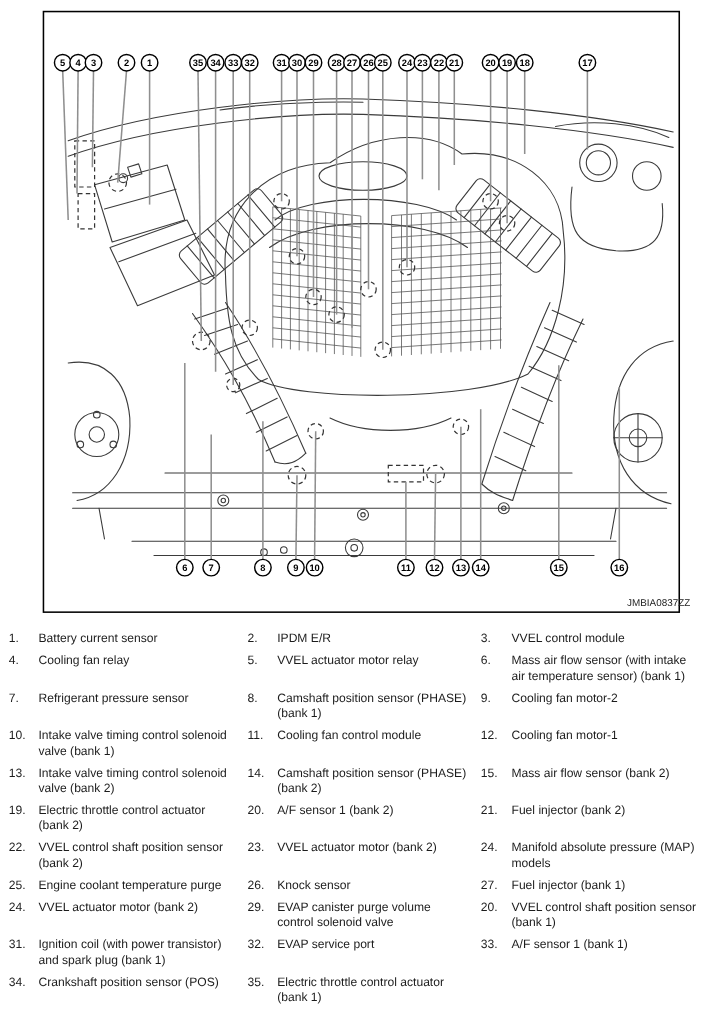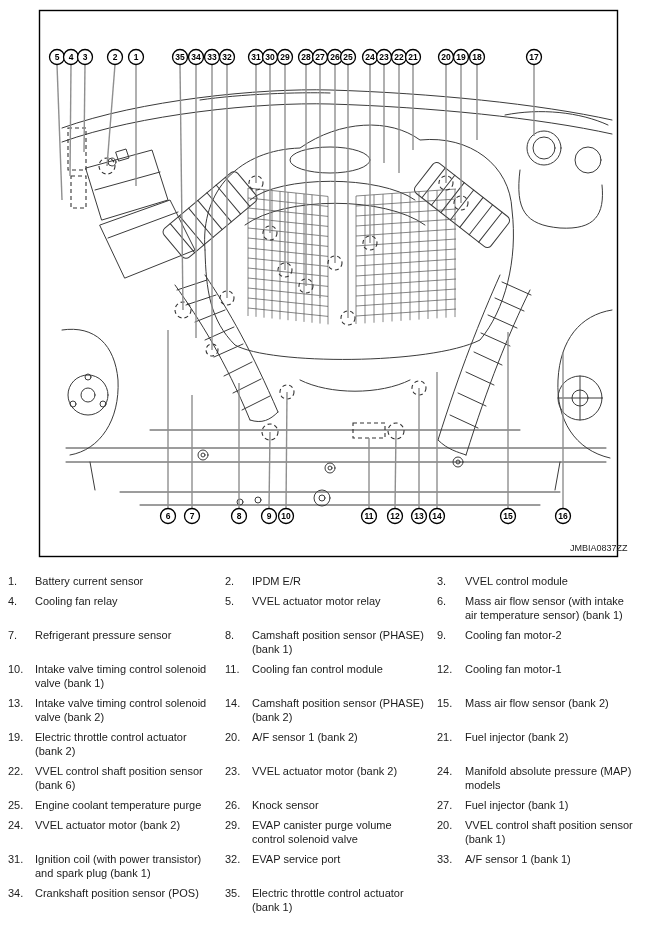--- a/index.html
+++ b/index.html
@@ -357,21 +357,21 @@
     <div class="legend-row">
       <div class="legend-num">19.</div>
       <div class="legend-text">Electric throttle control actuator (bank 2)</div>
       <div class="legend-num">20.</div>
       <div class="legend-text">A/F sensor 1 (bank 2)</div>
       <div class="legend-num">21.</div>
       <div class="legend-text">Fuel injector (bank 2)</div>
     </div>
     <div class="legend-row">
       <div class="legend-num">22.</div>
-      <div class="legend-text">VVEL control shaft position sensor (bank 6)</div>
+      <div class="legend-text">VVEL control shaft position sensor (bank 2)</div>
       <div class="legend-num">23.</div>
       <div class="legend-text">VVEL actuator motor (bank 2)</div>
       <div class="legend-num">24.</div>
       <div class="legend-text">Manifold absolute pressure (MAP) models</div>
     </div>
     <div class="legend-row">
       <div class="legend-num">25.</div>
       <div class="legend-text">Engine coolant temperature purge</div>
       <div class="legend-num">26.</div>
       <div class="legend-text">Knock sensor</div>

